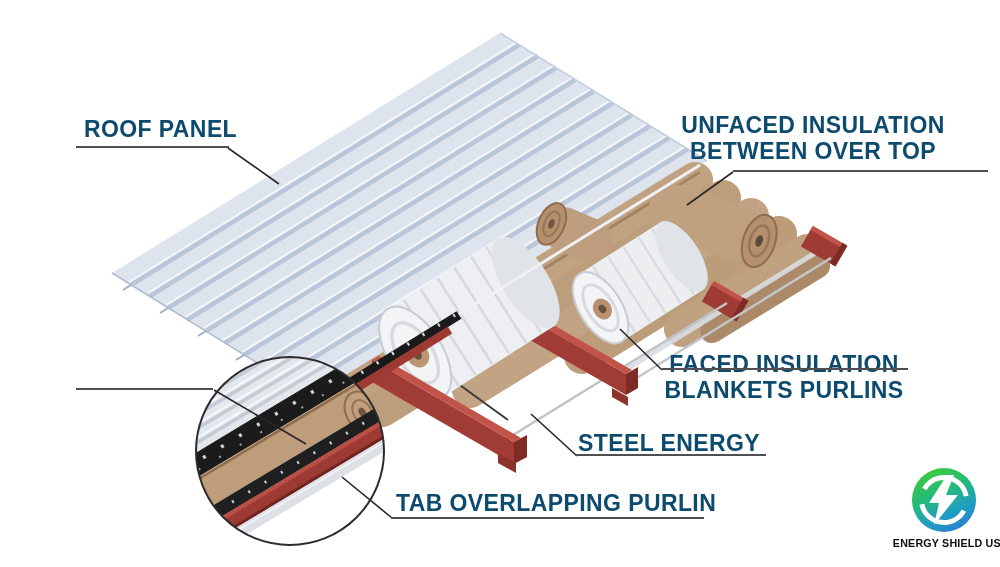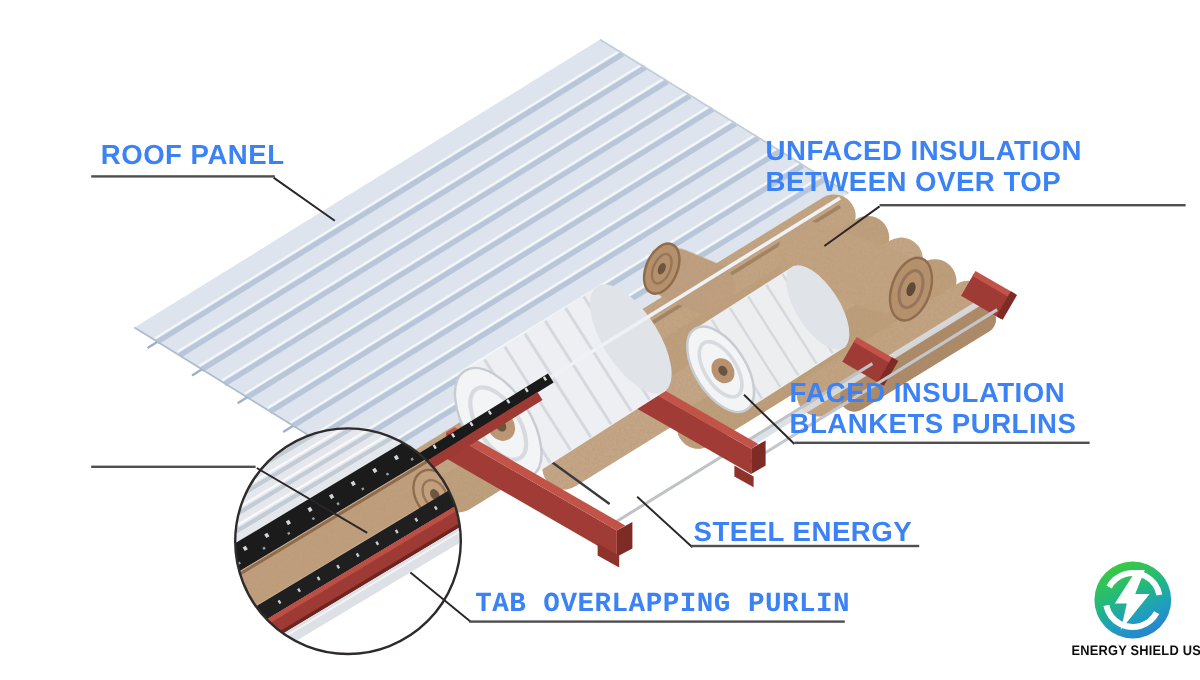--- a/index.html
+++ b/index.html
@@ -1,23 +1,23 @@
 <!DOCTYPE html>
 <html><head>
 <meta charset="utf-8">
 <style>
   html,body{margin:0;padding:0;background:#fff;}
   .stage{position:relative;width:1000px;height:567px;background:#ffffff;overflow:hidden;
          font-family:"Liberation Sans",sans-serif;}
   .scene{position:absolute;left:0;top:0;width:1000px;height:567px;}
-  .callout{position:absolute;color:#3b82f6;font-weight:700;font-size:23px;line-height:26px;
+  .callout{position:absolute;color:#0c4a6e;font-weight:700;font-size:23px;line-height:26px;
            letter-spacing:.4px;white-space:nowrap;}
   .rule{position:absolute;height:2px;background:#4f4f51;}
-  .align-right{text-align:left;white-space:normal;}
-  .align-center{white-space:normal;}
+  .align-right{text-align:center;white-space:normal;}
+  .align-center{text-align:center;white-space:normal;margin-top:37px;}
   .logo{position:absolute;left:889px;top:468px;width:110px;text-align:center;}
   .logo-circle{position:relative;width:64px;height:64px;margin:0 auto;border-radius:50%;
     background:linear-gradient(155deg,#3fcb3a 8%,#23b97c 42%,#1f9fbe 66%,#2a7cd4 94%);}
   .logo-circle svg{position:absolute;left:0;top:0;}
   .logo-text{margin-top:5px;font-size:11.5px;font-weight:700;letter-spacing:.2px;color:#0d0d0d;
     transform:scaleX(.93);transform-origin:center;white-space:nowrap;}
 </style>
 </head>
 <body>
 
@@ -236,21 +236,21 @@
     <div>FACED INSULATION</div>
     <div>BLANKETS PURLINS</div>
   </div>
   <div class="rule" style="left:662px;top:368px;width:246px;"></div>
 
   <div class="rule" style="left:76px;top:388px;width:137px;"></div>
 
   <div class="callout" style="left:578px;top:430px;">STEEL ENERGY</div>
   <div class="rule" style="left:576px;top:454px;width:190px;"></div>
 
-  <div class="callout" style="left:396px;top:490px;font-family:Liberation Mono, monospace;">TAB OVERLAPPING PURLIN</div>
+  <div class="callout" style="left:396px;top:490px;">TAB OVERLAPPING PURLIN</div>
   <div class="rule" style="left:391px;top:517px;width:313px;"></div>
 
   <div class="logo">
     <div class="logo-circle">
       <svg width="64" height="64" viewBox="0 0 64 64">
         <circle cx="32" cy="32" r="22.5" fill="none" stroke="#ffffff" stroke-width="5" stroke-dasharray="55 15.7 55 15.7" transform="rotate(28 32 32)"></circle>
         <path d="M35 7 L17 35 L27 35 L22 57 L46 27 L34 27 L42 7 Z" fill="#ffffff"></path>
       </svg>
     </div>
     <div class="logo-text">ENERGY SHIELD USA</div>

